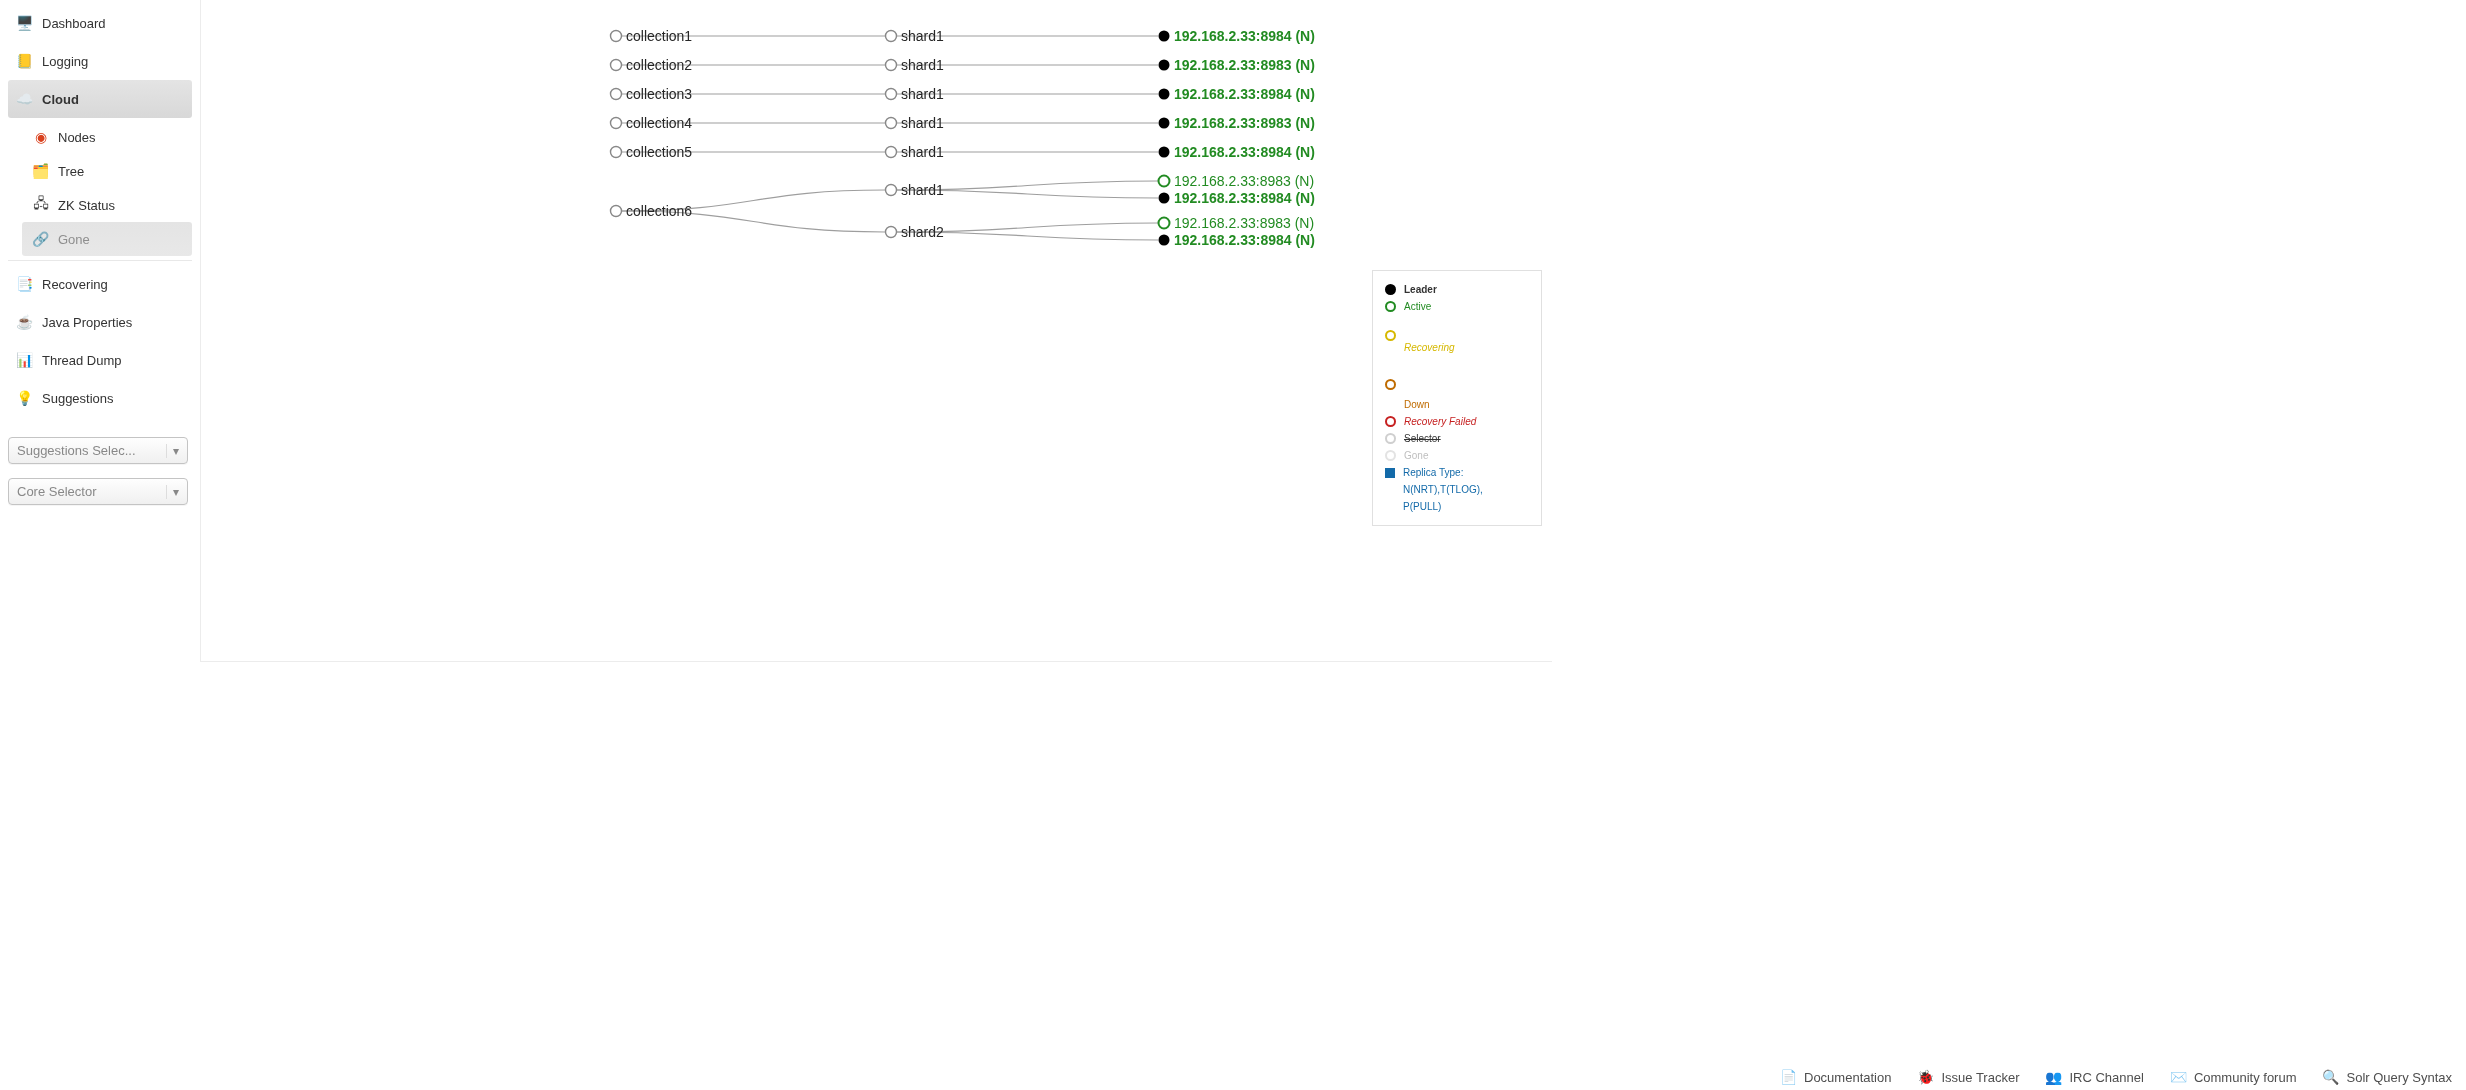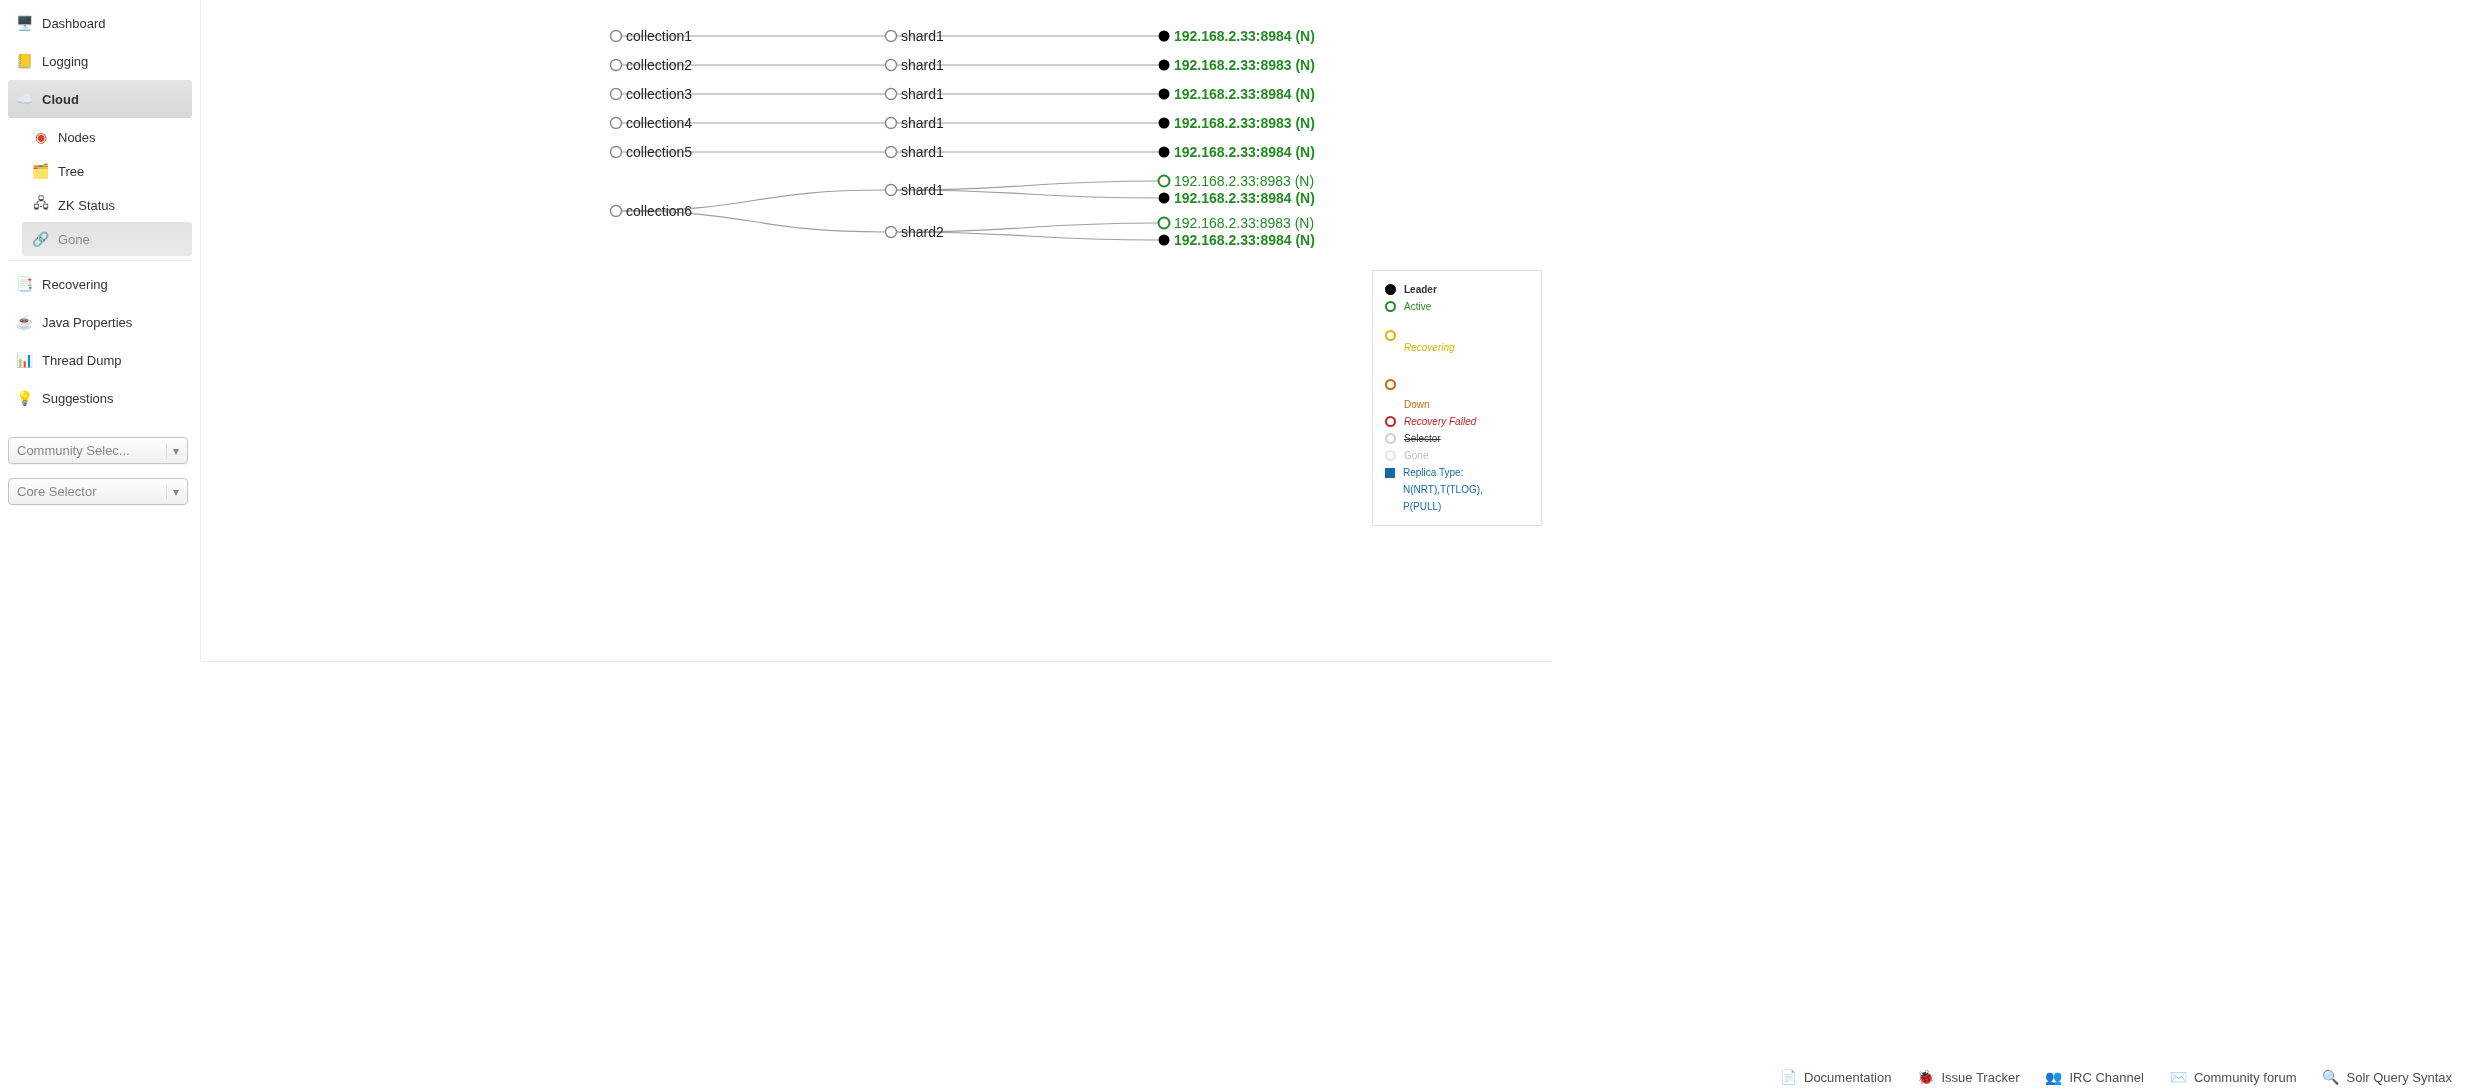--- a/index.html
+++ b/index.html
@@ -86,21 +86,21 @@
           <span class="icon">📊</span>
           <span>Thread Dump</span>
         </li>
       <li class="nav-item">
           <span class="icon">💡</span>
           <span>Suggestions</span>
         </li>
     </ul>
     <div class="selectors">
       <div class="select-box">
-          <span>Community Selec...</span>
+          <span>Suggestions Selec...</span>
           <span class="chev">▾</span>
         </div>
       <div class="select-box">
           <span>Core Selector</span>
           <span class="chev">▾</span>
         </div>
     </div>
   </div>
 
   <div class="main">

